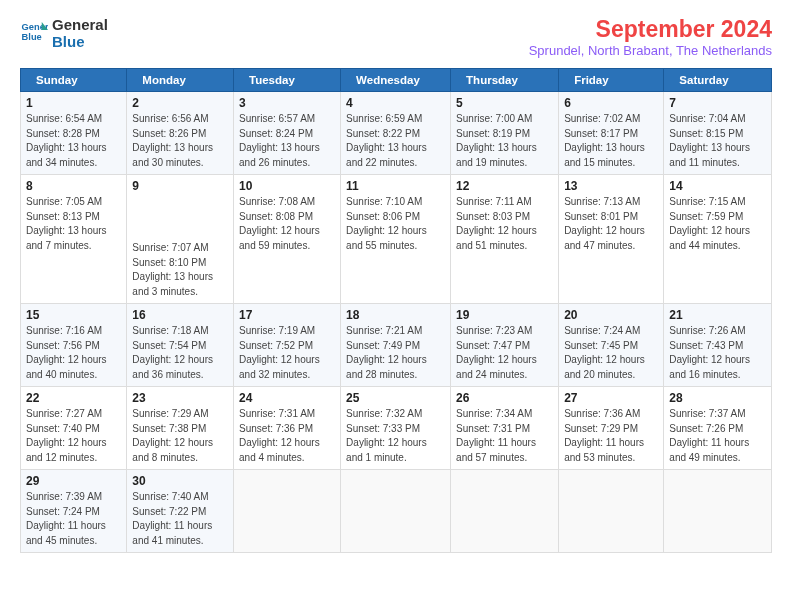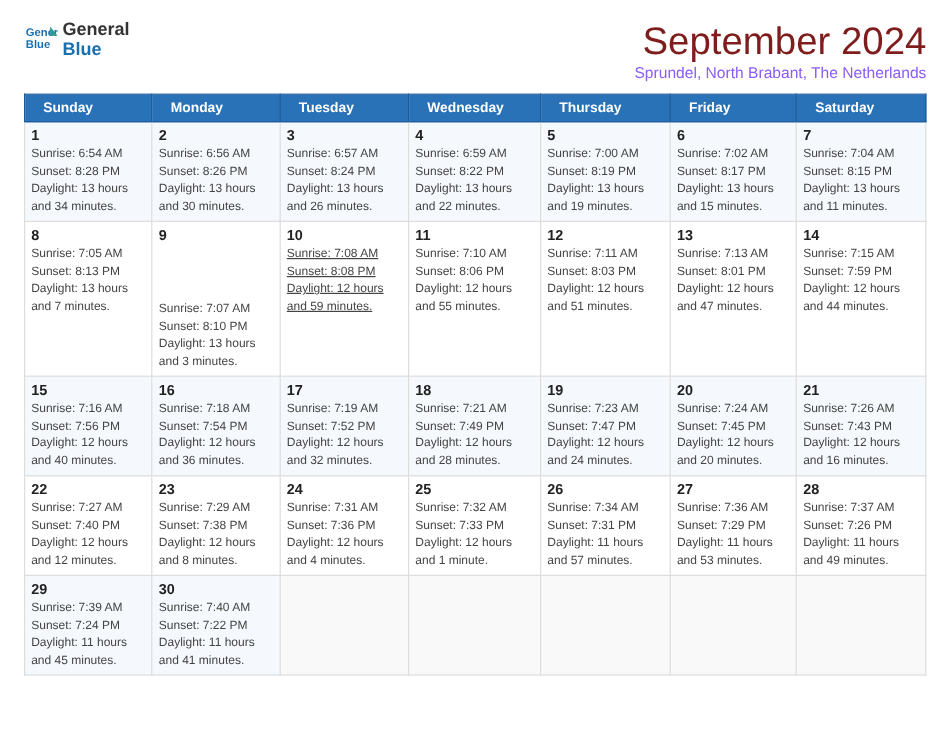--- a/index.html
+++ b/index.html
@@ -27,23 +27,23 @@
       gap: 4px;
     }
     .logo-icon {
       width: 28px;
       height: 28px;
     }
     .title-block {
       text-align: right;
     }
     .month-title {
-      font-size: 32px;
-      font-weight: normal;
-      color: #7f1d1d;
+      font-size: 23px;
+      font-weight: bold;
+      color: #ef4444;
     }
     .location-title {
       font-size: 13px;
       color: #8b5cf6;
     }
     .calendar {
       width: 100%;
       border-collapse: collapse;
       border: 1px solid #ccc;
     }
@@ -185,21 +185,21 @@
           </td>
           <td>
             <span class="day-num">9</span>
             <div class="day-info" style="white-space: pre-line; margin-top: 48px;">Sunrise: 7:07 AM
 Sunset: 8:10 PM
 Daylight: 13 hours
 and 3 minutes.</div>
           </td>
           <td>
             <span class="day-num">10</span>
-            <div class="day-info" style="white-space: pre-line; text-decoration: underline;">Sunrise: 7:08 AM
+            <div class="day-info" style="white-space: pre-line;">Sunrise: 7:08 AM
 Sunset: 8:08 PM
 Daylight: 12 hours
 and 59 minutes.</div>
           </td>
           <td>
             <span class="day-num">11</span>
             <div class="day-info" style="white-space: pre-line;">Sunrise: 7:10 AM
 Sunset: 8:06 PM
 Daylight: 12 hours
 and 55 minutes.</div>

